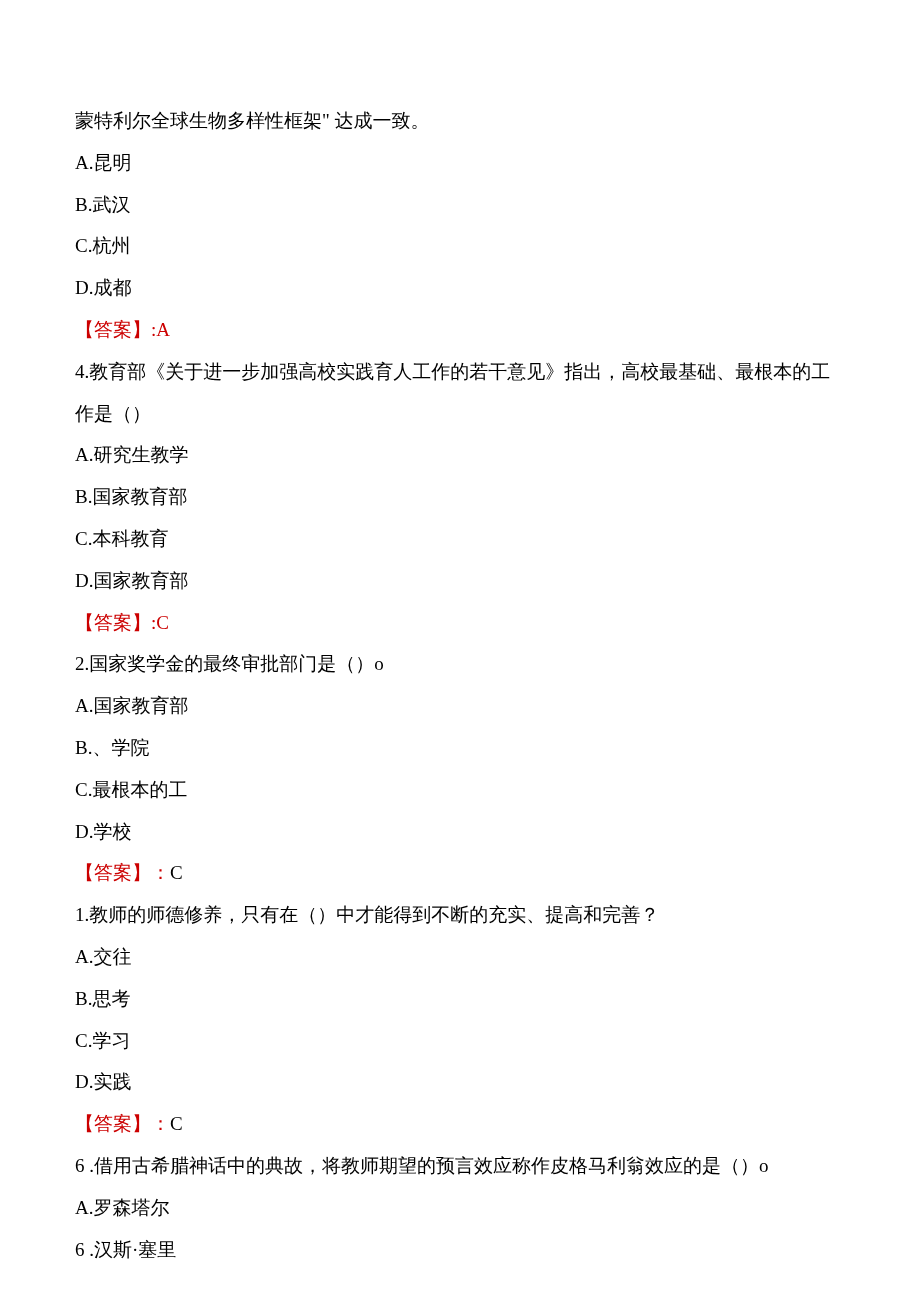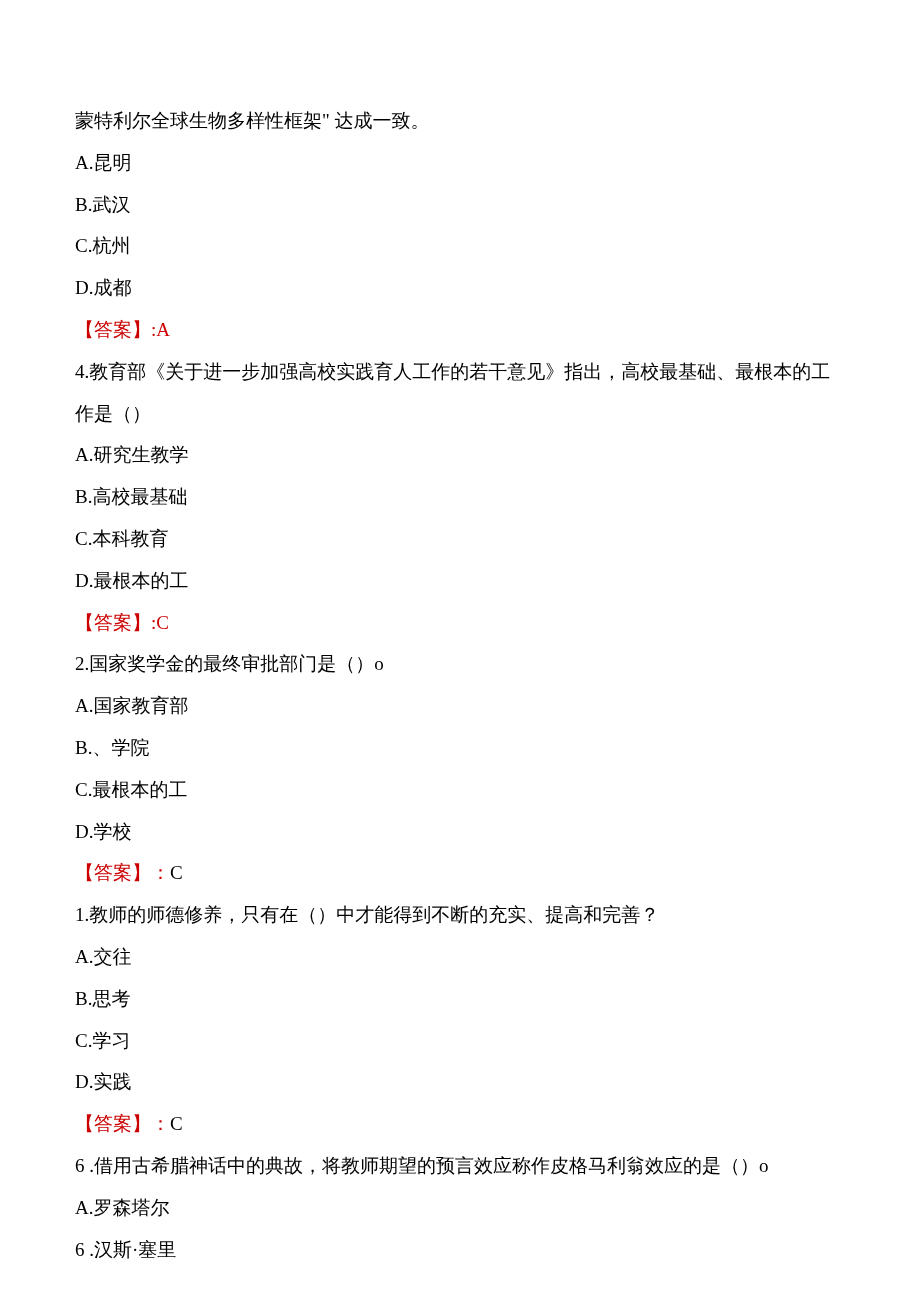--- a/index.html
+++ b/index.html
@@ -41,23 +41,23 @@
 <div class="line">B.武汉</div>
 <div class="line">C.杭州</div>
 <div class="line">D.成都</div>
 <div class="line">
   <span class="answer-label">【答案】</span><span class="answer-value">:A</span>
 </div>
 
 <div class="line">4.教育部《关于进一步加强高校实践育人工作的若干意见》指出，高校最基础、最根本的工</div>
 <div class="line">作是（）</div>
 <div class="line">A.研究生教学</div>
-<div class="line">B.高校最基础</div>
+<div class="line">B.国家教育部</div>
 <div class="line">C.本科教育</div>
-<div class="line">D.最根本的工</div>
+<div class="line">D.国家教育部</div>
 <div class="line">
   <span class="answer-label">【答案】</span><span class="answer-value">:C</span>
 </div>
 
 <div class="line">2.国家奖学金的最终审批部门是（）o</div>
 <div class="line">A.国家教育部</div>
 <div class="line">B.、学院</div>
 <div class="line">C.最根本的工</div>
 <div class="line">D.学校</div>
 <div class="line">

